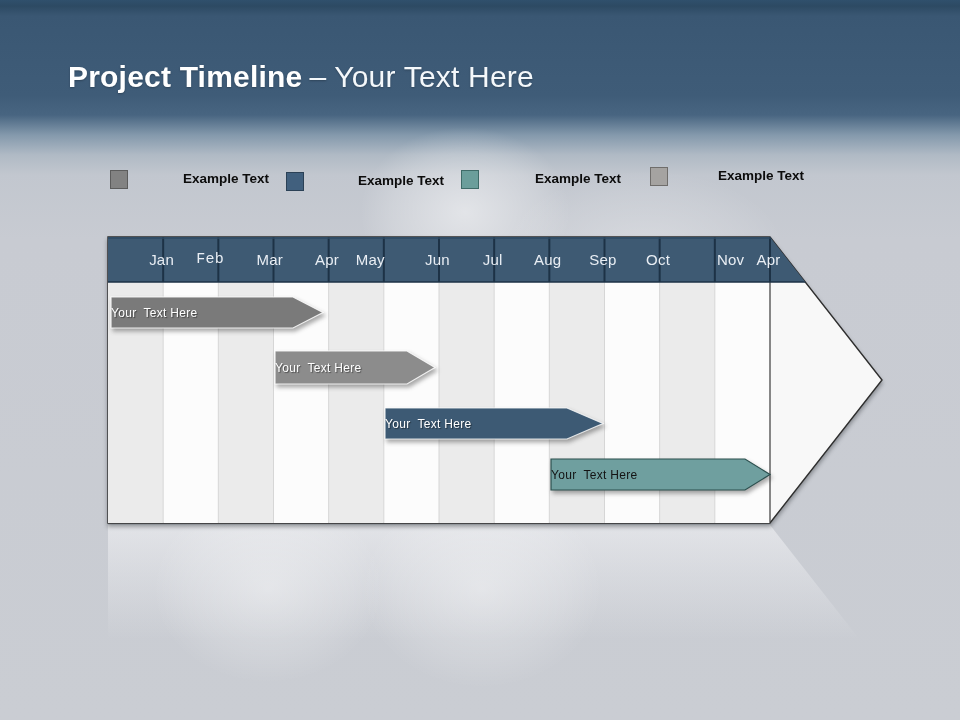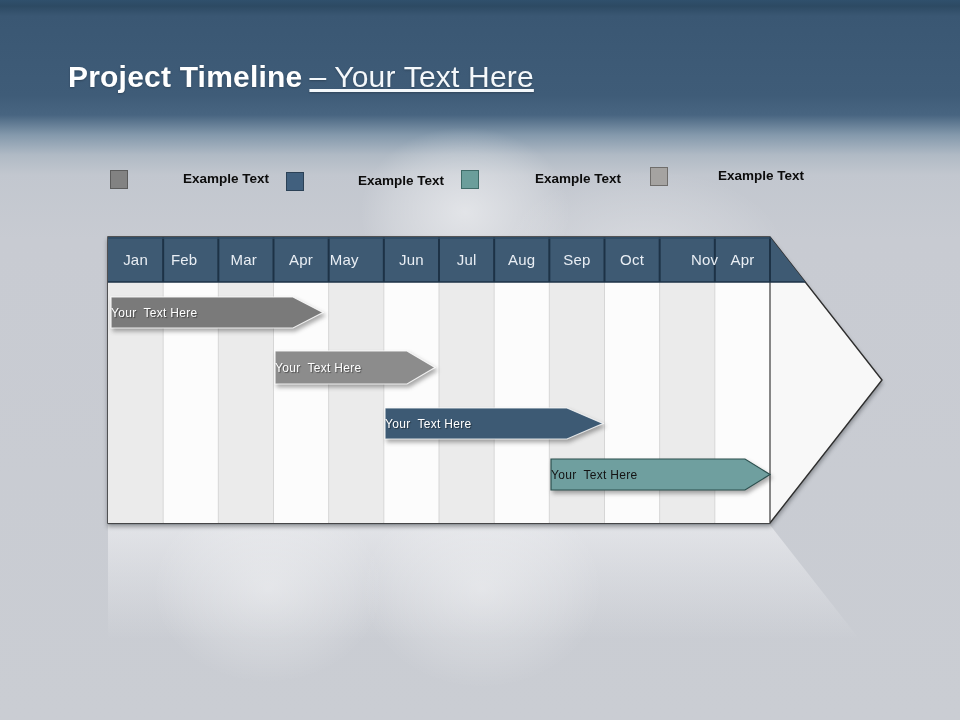--- a/index.html
+++ b/index.html
@@ -10,33 +10,33 @@
       #30506c 0px, #2d4a63 6px, #3a5773 16px, #3f5c78 95px,
       #486581 115px, #8499ac 135px, #b0bac5 155px, #c2c7cf 175px,
       #c8cbd2 240px, #cacdd3 720px);
   }
   .title{
     position:absolute; left:68px; top:60px; white-space:nowrap;
     color:#ffffff; font-size:30px; letter-spacing:0.2px;
     text-shadow:0 1px 2px rgba(0,0,0,0.25);
   }
   .t-bold{font-weight:bold;}
-  .t-reg{font-weight:normal; margin-left:7px; color:#f4f8fb;text-decoration:underline;}
+  .t-reg{font-weight:normal; margin-left:7px; color:#f4f8fb;}
   #legend{position:absolute; left:0; top:0; width:960px; height:0;}
   .legend-item{position:absolute; height:20px;}
   .swatch{position:absolute; width:18px; height:19px; box-sizing:border-box; border:1px solid #000;}
   .legend-label{
     position:absolute; top:1px; font-size:13.5px; font-weight:bold; color:#0c0c0c;
     white-space:nowrap;
     padding-left:36px;
   }
   #tl-svg{position:absolute; left:0; top:0;}
   .month{
     position:absolute; top:237px; height:45px; line-height:46px;
-    text-align:center; font-size:15px; color:#e9eef4; letter-spacing:0.2px;
+    text-align:center; font-size:15px; color:#e9eef4; letter-spacing:0.2px;margin-left:26px;
   }
   .bar-label{
     position:absolute; text-align:left; font-size:12px; letter-spacing:0.3px;
     white-space:pre;
   }
   .bar-shadowed{text-shadow:1px 1px 1px rgba(0,0,0,0.45);}
 </style>
 </head>
 <body>
 
@@ -126,21 +126,21 @@
         <span class="swatch" style="background: rgb(107, 158, 155); border-color: rgb(63, 107, 104);"></span>
         <span class="legend-label" style="left: 38px;">Example Text</span>
       </div>
       <div class="legend-item" style="left: 650px; top: 167px;">
         <span class="swatch" style="background: rgb(165, 163, 161); border-color: rgb(111, 109, 107);"></span>
         <span class="legend-label" style="left: 32px;">Example Text</span>
       </div>
     </div>
   <div id="months">
       <div class="month" style="left: 108px; width: 55.1667px; color: rgb(233, 238, 244);">Jan</div>
-      <div class="month" style="left: 163.167px; width: 42px; color: rgb(233, 238, 244);">Feb</div>
+      <div class="month" style="left: 163.167px; width: 42px; color: rgb(233, 238, 244); font-family: Liberation Mono, monospace;">Feb</div>
       <div class="month" style="left: 218.333px; width: 51px; color: rgb(233, 238, 244);">Mar</div>
       <div class="month" style="left: 273.5px; width: 55.1667px; color: rgb(233, 238, 244);">Apr</div>
       <div class="month" style="left: 328.667px; width: 31px; color: rgb(233, 238, 244);">May</div>
       <div class="month" style="left: 383.833px; width: 55.1667px; color: rgb(233, 238, 244);">Jun</div>
       <div class="month" style="left: 439px; width: 55.1667px; color: rgb(233, 238, 244);">Jul</div>
       <div class="month" style="left: 494.167px; width: 55.1667px; color: rgb(233, 238, 244);">Aug</div>
       <div class="month" style="left: 549.333px; width: 55.1667px; color: rgb(233, 238, 244);">Sep</div>
       <div class="month" style="left: 604.5px; width: 55.1667px; color: rgb(233, 238, 244);">Oct</div>
       <div class="month" style="left: 659.667px; width: 66px; color: rgb(233, 238, 244); padding-left: 12px;">Nov</div>
       <div class="month" style="left: 714.833px; width: 55.1667px; color: rgb(233, 238, 244);">Apr</div>

